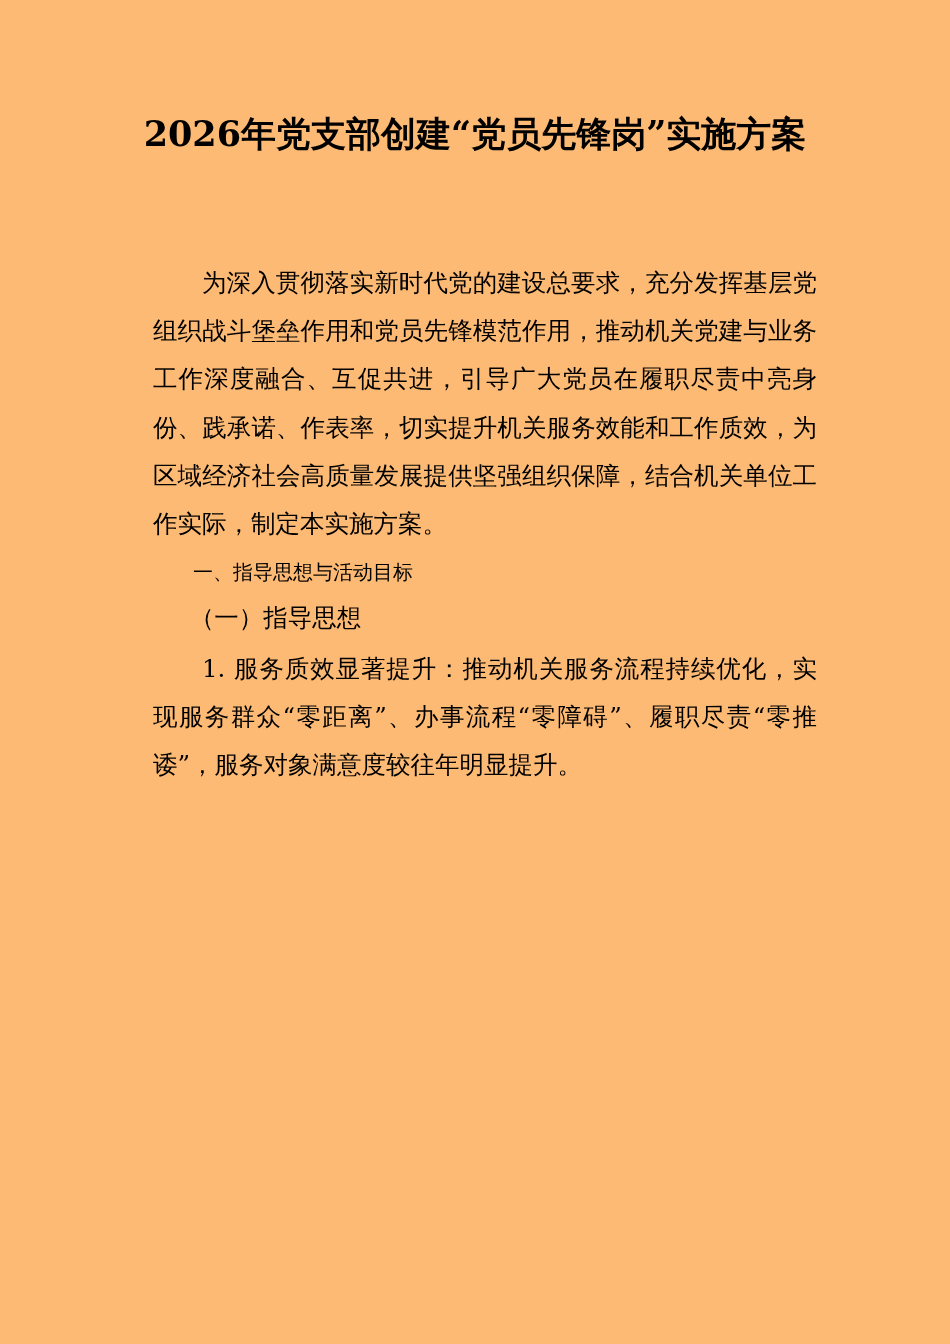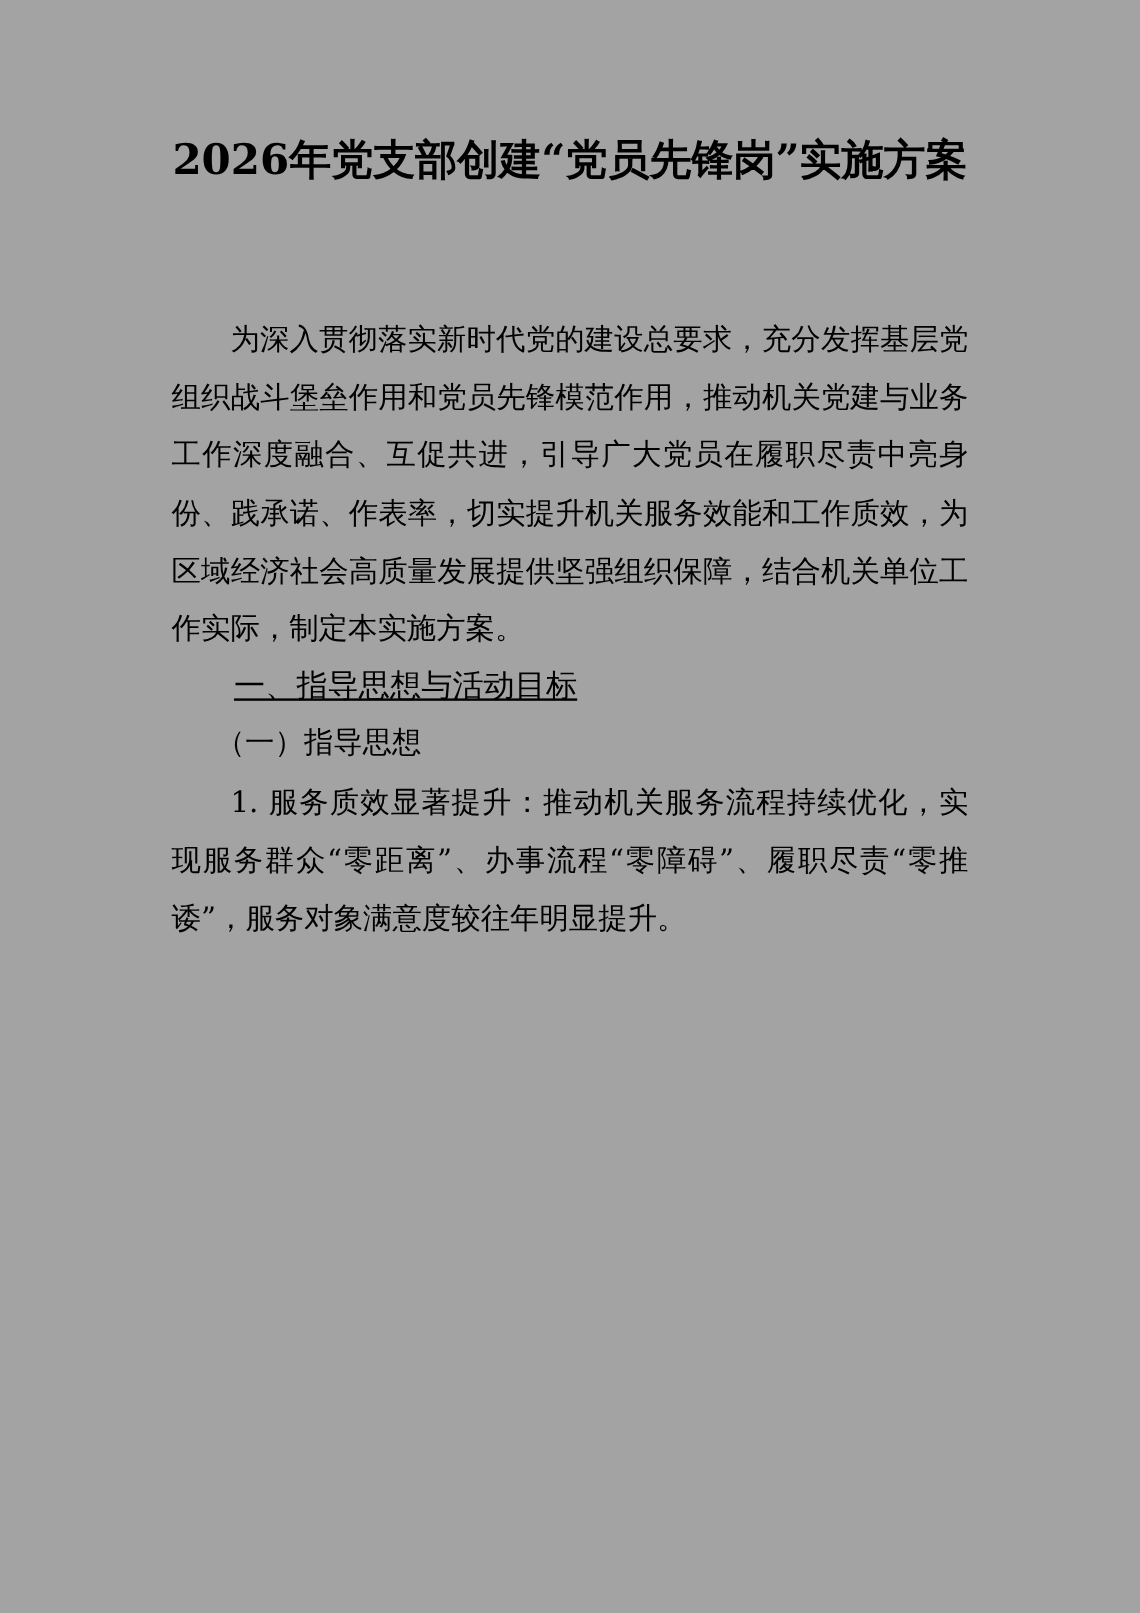--- a/index.html
+++ b/index.html
@@ -13,60 +13,59 @@
       position: relative;
       overflow: hidden;
       color: #000000;
     }
     .page {
       position: absolute;
       left: 0;
       top: 0;
       width: 950px;
       height: 1344px;
-      background: #a3a3a3;
+      background: #fdba74;
     }
     .title {
       position: absolute;
       left: 143px;
       top: 110px;
       width: 664px;
       text-align: center;
       font-family: "DejaVu Serif", "Liberation Serif", serif;
       font-weight: bold;
       font-size: 35px;
       line-height: 48px;
       letter-spacing: 0px;
     }
     .body-text {
       position: absolute;
-      left: 143px;
+      left: 153px;
       top: 259px;
       width: 664px;
       font-family: "DejaVu Serif", "Liberation Serif", serif;
       font-size: 24.5px;
       line-height: 48.2px;
       text-align: justify;
       text-justify: inter-character;
     }
     .para {
       margin: 0;
       text-indent: 2em;
     }
     .heading1 {
       margin: 0;
       text-indent: 2em;
       font-family: "DejaVu Sans", "Liberation Sans", sans-serif;
-      font-size: 26px;
-      text-decoration: underline;
+      font-size: 20px;
     }
     .heading2 {
       margin: 0;
       text-indent: 1.5em;
-      font-family: Liberation Sans, sans-serif;
+      font-family: Liberation Mono, monospace;
     }
   </style>
 </head>
 <body>
 
 <div class="page">
   <div class="title">2026年党支部创建“党员先锋岗”实施方案</div>
 
   <div class="body-text">
     <p class="para">为深入贯彻落实新时代党的建设总要求，充分发挥基层党组织战斗堡垒作用和党员先锋模范作用，推动机关党建与业务工作深度融合、互促共进，引导广大党员在履职尽责中亮身份、践承诺、作表率，切实提升机关服务效能和工作质效，为区域经济社会高质量发展提供坚强组织保障，结合机关单位工作实际，制定本实施方案。</p>

